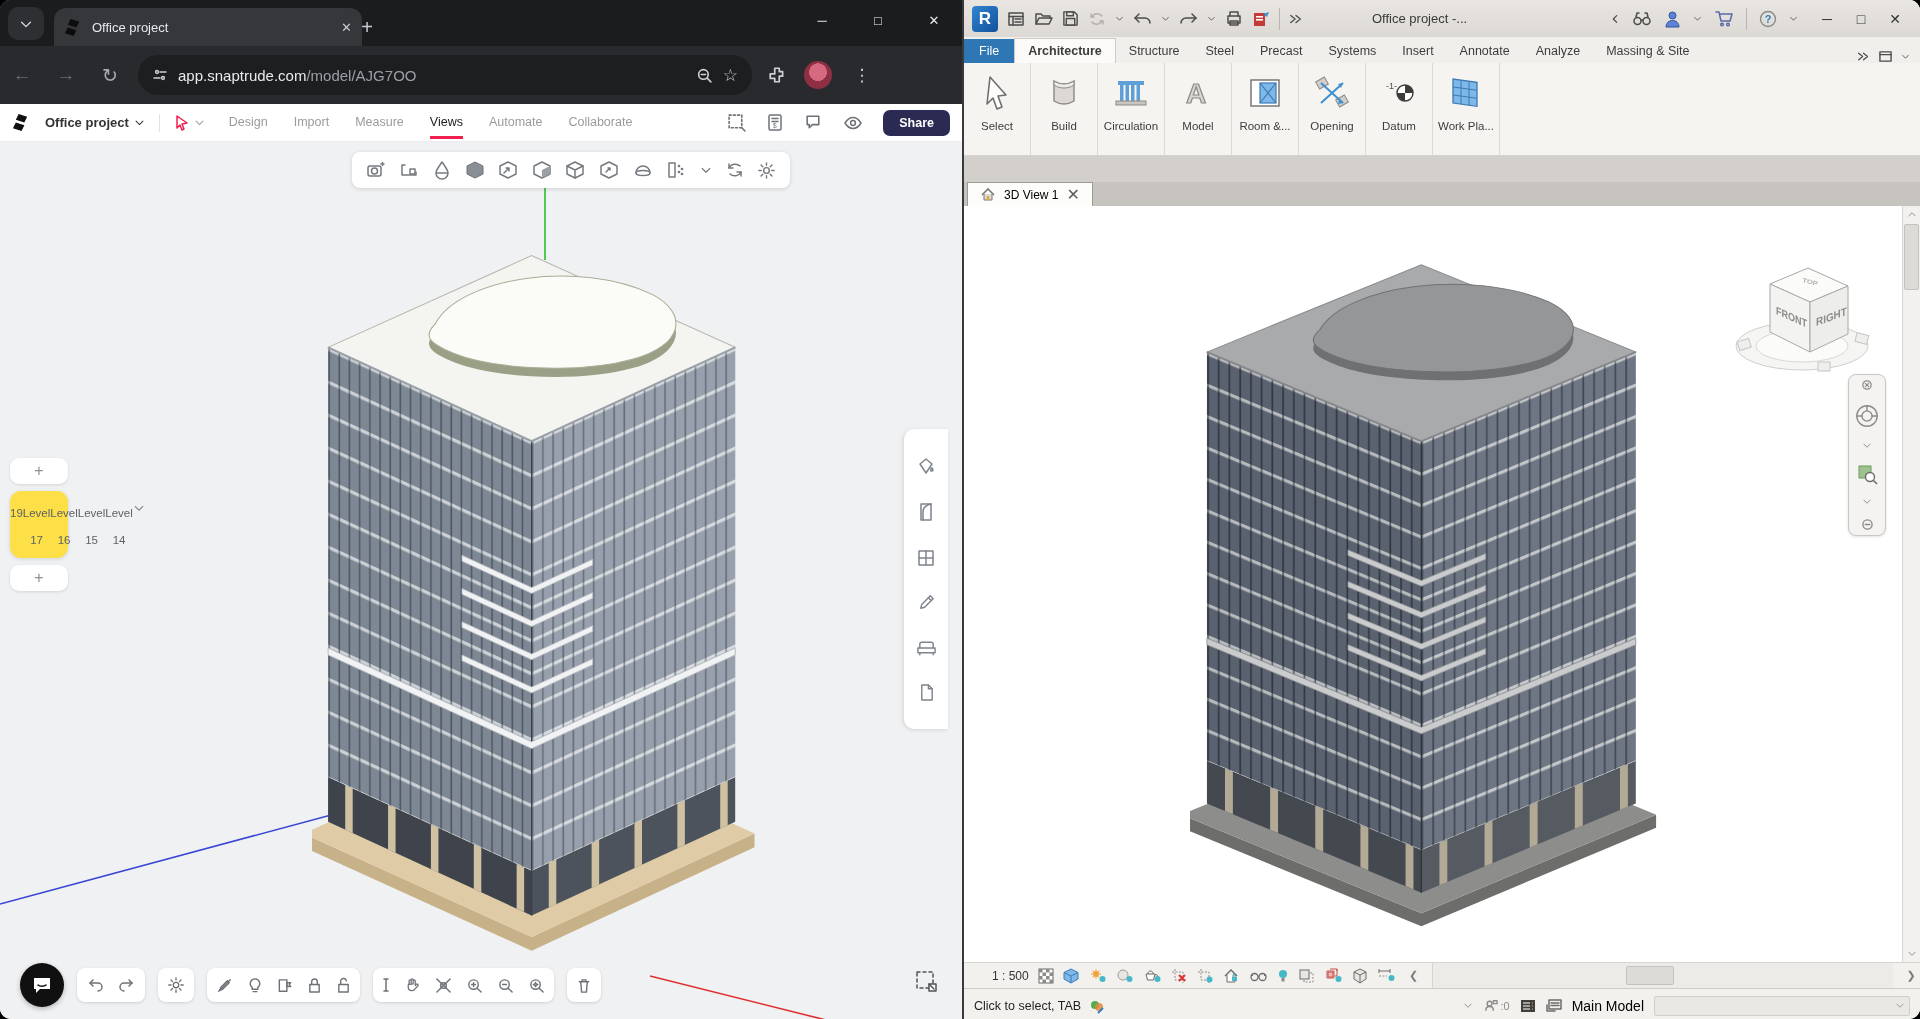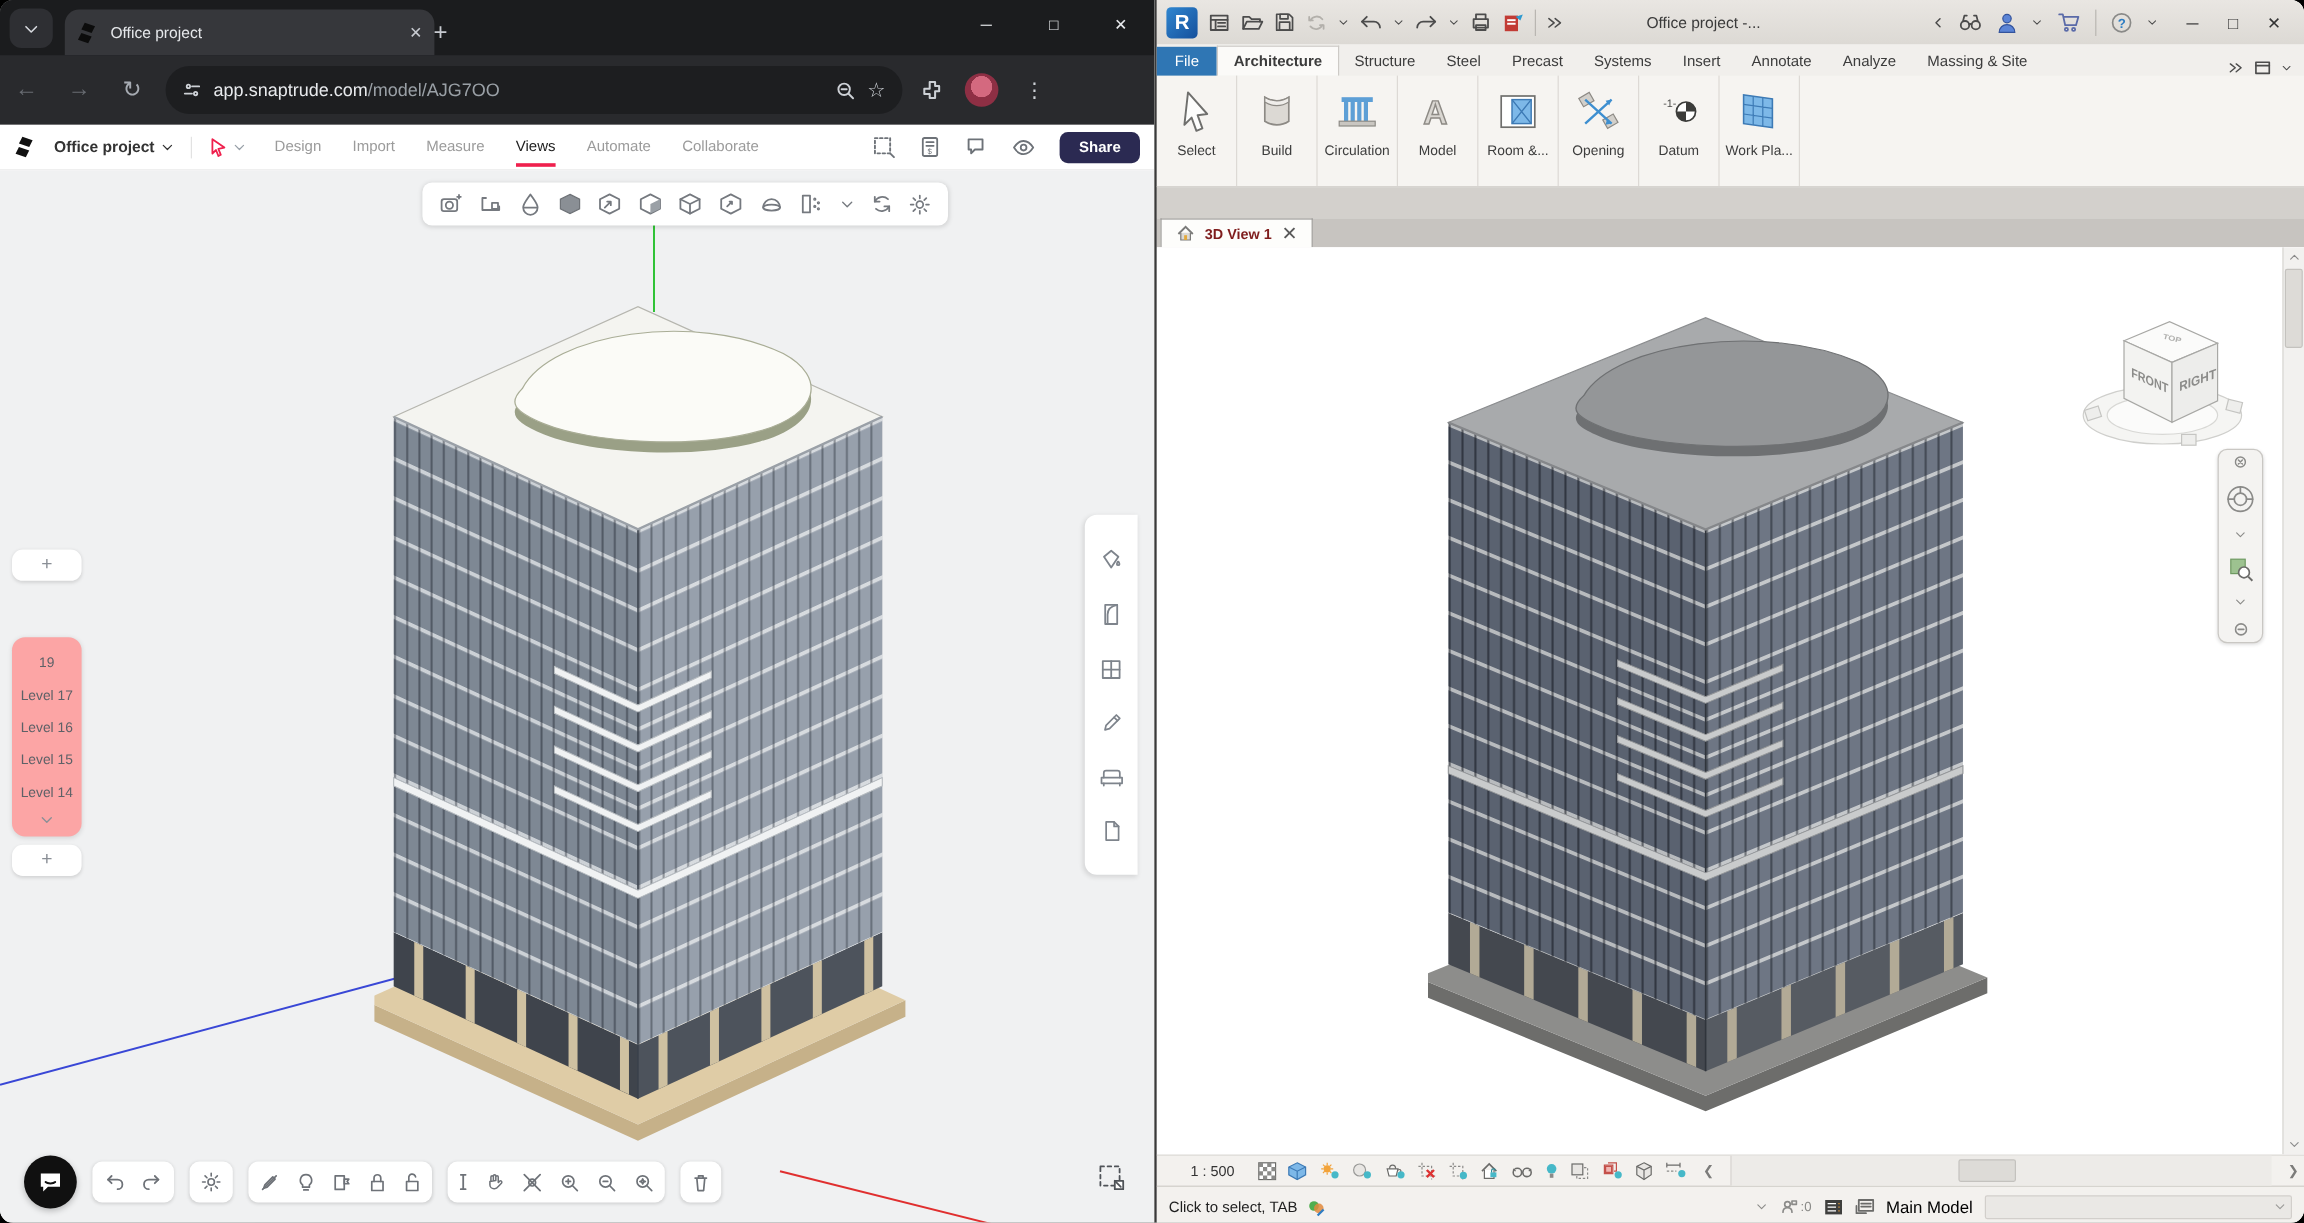--- a/index.html
+++ b/index.html
@@ -39,21 +39,21 @@
   .snap-menu{display:flex;gap:26px;margin-left:10px;}
   .snap-menu span{font-size:12.5px;color:#9b9b9b;padding:9px 0 7px;}
   .snap-menu span.active{color:#1d1d1d;font-weight:normal;border-bottom:3px solid #ef204d;}
   .snap-right{margin-left:auto;display:flex;align-items:center;gap:20px;color:#6d7278;}
   .share-btn{background:#2b2a52;color:#fff;font-size:12.5px;font-weight:bold;border-radius:7px;padding:6px 16px;}
   #snap-canvas{position:relative;width:962px;height:877px;background:#f0f1f2;overflow:hidden;}
   #views-toolbar{left:352px;top:10px;width:438px;height:36px;background:#fff;border-radius:8px;box-shadow:0 1px 4px rgba(0,0,0,.14);display:flex;align-items:center;justify-content:space-evenly;color:#75797f;}
   #views-toolbar .vt{display:flex;align-items:center;}
   #levels{left:10px;top:316px;width:58px;display:flex;flex-direction:column;gap:7px;}
   .lvl-plus{height:26px;background:#fff;border-radius:9px;box-shadow:0 1px 3px rgba(0,0,0,.12);display:flex;align-items:center;justify-content:center;color:#8a8f96;font-size:16px;}
-  .lvl-panel{background:#fca5a5;border-radius:11px;box-shadow:0 1px 4px rgba(0,0,0,.12);padding:9px 0 4px;display:flex;flex-direction:column;margin-top:40px;}
+  .lvl-panel{background:#fde047;border-radius:11px;box-shadow:0 1px 4px rgba(0,0,0,.12);padding:9px 0 4px;display:flex;flex-direction:row;}
   .lvl-item{font-size:11.5px;color:#5d6167;text-align:center;line-height:27px;}
   .lvl-chev{display:flex;justify-content:center;color:#8a8f96;padding:2px 0 4px;}
   #obj-sidebar{left:904px;top:287px;width:44px;height:300px;background:#fff;border-radius:10px 0 0 10px;box-shadow:-1px 1px 4px rgba(0,0,0,.12);display:flex;flex-direction:column;align-items:center;justify-content:space-evenly;color:#7e848c;}
   #snap-bottombar{left:20px;bottom:12px;display:flex;align-items:center;gap:13px;}
   .chat-fab{width:44px;height:44px;border-radius:50%;background:#101010;display:flex;align-items:center;justify-content:center;box-shadow:0 2px 5px rgba(0,0,0,.25);}
   .pill{height:34px;background:#fff;border-radius:8px;box-shadow:0 1px 3px rgba(0,0,0,.14);display:flex;align-items:center;padding:0 9px;gap:14px;color:#6e7278;}
   #frame-sel{right:22px;bottom:24px;color:#4f5358;}
   
   .bldg-snap .slab-top{fill:#dfcca6;}
   .bldg-snap .slab-side{fill:#c6b189;}
@@ -93,29 +93,29 @@
   #rv-tabs .rtab.file{background:#2f76b4;color:#fff;padding:5px 15px;}
   #rv-tabs .rtab.active{background:#fbfaf8;font-weight:bold;border:1px solid #cdcac6;border-bottom:none;}
   .rv-tabs-right{margin-left:auto;display:flex;align-items:center;gap:8px;padding-right:10px;color:#4c4c4c;}
   #rv-ribbon{height:92px;background:#f6f4f1;border-bottom:1px solid #d7d4d0;display:flex;}
   .rb-col{width:66px;display:flex;flex-direction:column;align-items:center;justify-content:flex-start;padding-top:7px;border-right:1px solid #ddd9d5;}
   .rb-ico{height:46px;display:flex;align-items:center;justify-content:center;}
   .rb-lbl{font-size:11.5px;color:#3d3d3d;margin-top:4px;white-space:nowrap;}
   #rv-band{height:26px;background:#d3d0cc;}
   #rv-viewtabs{height:24px;background:#c7c4c0;display:flex;align-items:stretch;}
   .vtab{background:#fdfdfb;border:1px solid #9c9a97;border-bottom:none;display:flex;align-items:center;gap:8px;padding:0 12px;margin-left:3px;}
-  .vtab-lbl{font-size:12px;font-weight:bold;color:#7f1d1d;}
+  .vtab-lbl{font-size:12px;font-weight:normal;color:#000000;}
   .vtab-close{color:#5a5a5a;}
   #rv-viewport{position:relative;height:756px;background:#fff;overflow:hidden;}
   #vscroll{right:0;top:0;width:17px;height:756px;background:#f2f1ef;border-left:1px solid #d8d6d2;display:flex;flex-direction:column;align-items:center;color:#8b8b8b;}
   .vthumb{width:13px;height:64px;background:#dddbd7;border:1px solid #c4c2be;border-radius:2px;margin-top:6px;}
   #navbar{right:34px;top:168px;width:36px;height:150px;background:#f4f3f1;border:1px solid #c9c7c3;border-radius:8px;display:flex;flex-direction:column;align-items:center;justify-content:space-between;padding:5px 0;color:#8b8b89;box-shadow:0 1px 3px rgba(0,0,0,.12);}
   #viewcube{right:40px;top:50px;}
   #rv-viewctl{height:25px;background:#f3f1ee;border-top:1px solid #d8d5d1;display:flex;align-items:center;padding-left:28px;gap:9px;}
-  .scale-lbl{font-size:12px;color:#333;margin-right:10px;}
+  .scale-lbl{font-size:12px;color:#333;margin-right:0;}
   .vc-ic{display:flex;align-items:center;}
   .hscroll{flex:1;height:100%;position:relative;background:#edebe8;border-left:1px solid #d8d5d1;}
   .hthumb{position:absolute;left:42%;top:3px;width:46px;height:17px;background:#dddbd7;border:1px solid #c4c2be;border-radius:2px;}
   .hs-arrow{width:18px;text-align:center;color:#7c7c7a;font-size:11px;}
   #rv-status{height:33px;background:#f3f1ee;border-top:1px solid #cfccc8;display:flex;align-items:center;padding:0 10px;gap:8px;}
   .status-prompt{font-size:12.5px;color:#1f1f1f;}
   .status-right{margin-left:auto;display:flex;align-items:center;gap:10px;color:#8b8b89;}
   .ws-count{font-size:11px;color:#8b8b89;}
   .mm-lbl{font-size:14px;color:#000000;text-align:center;}
   .mm-track{width:250px;height:18px;background:#eae8e5;border:1px solid #d2cfcb;border-radius:2px;display:flex;align-items:center;justify-content:flex-end;padding-right:4px;color:#9a9a98;}

